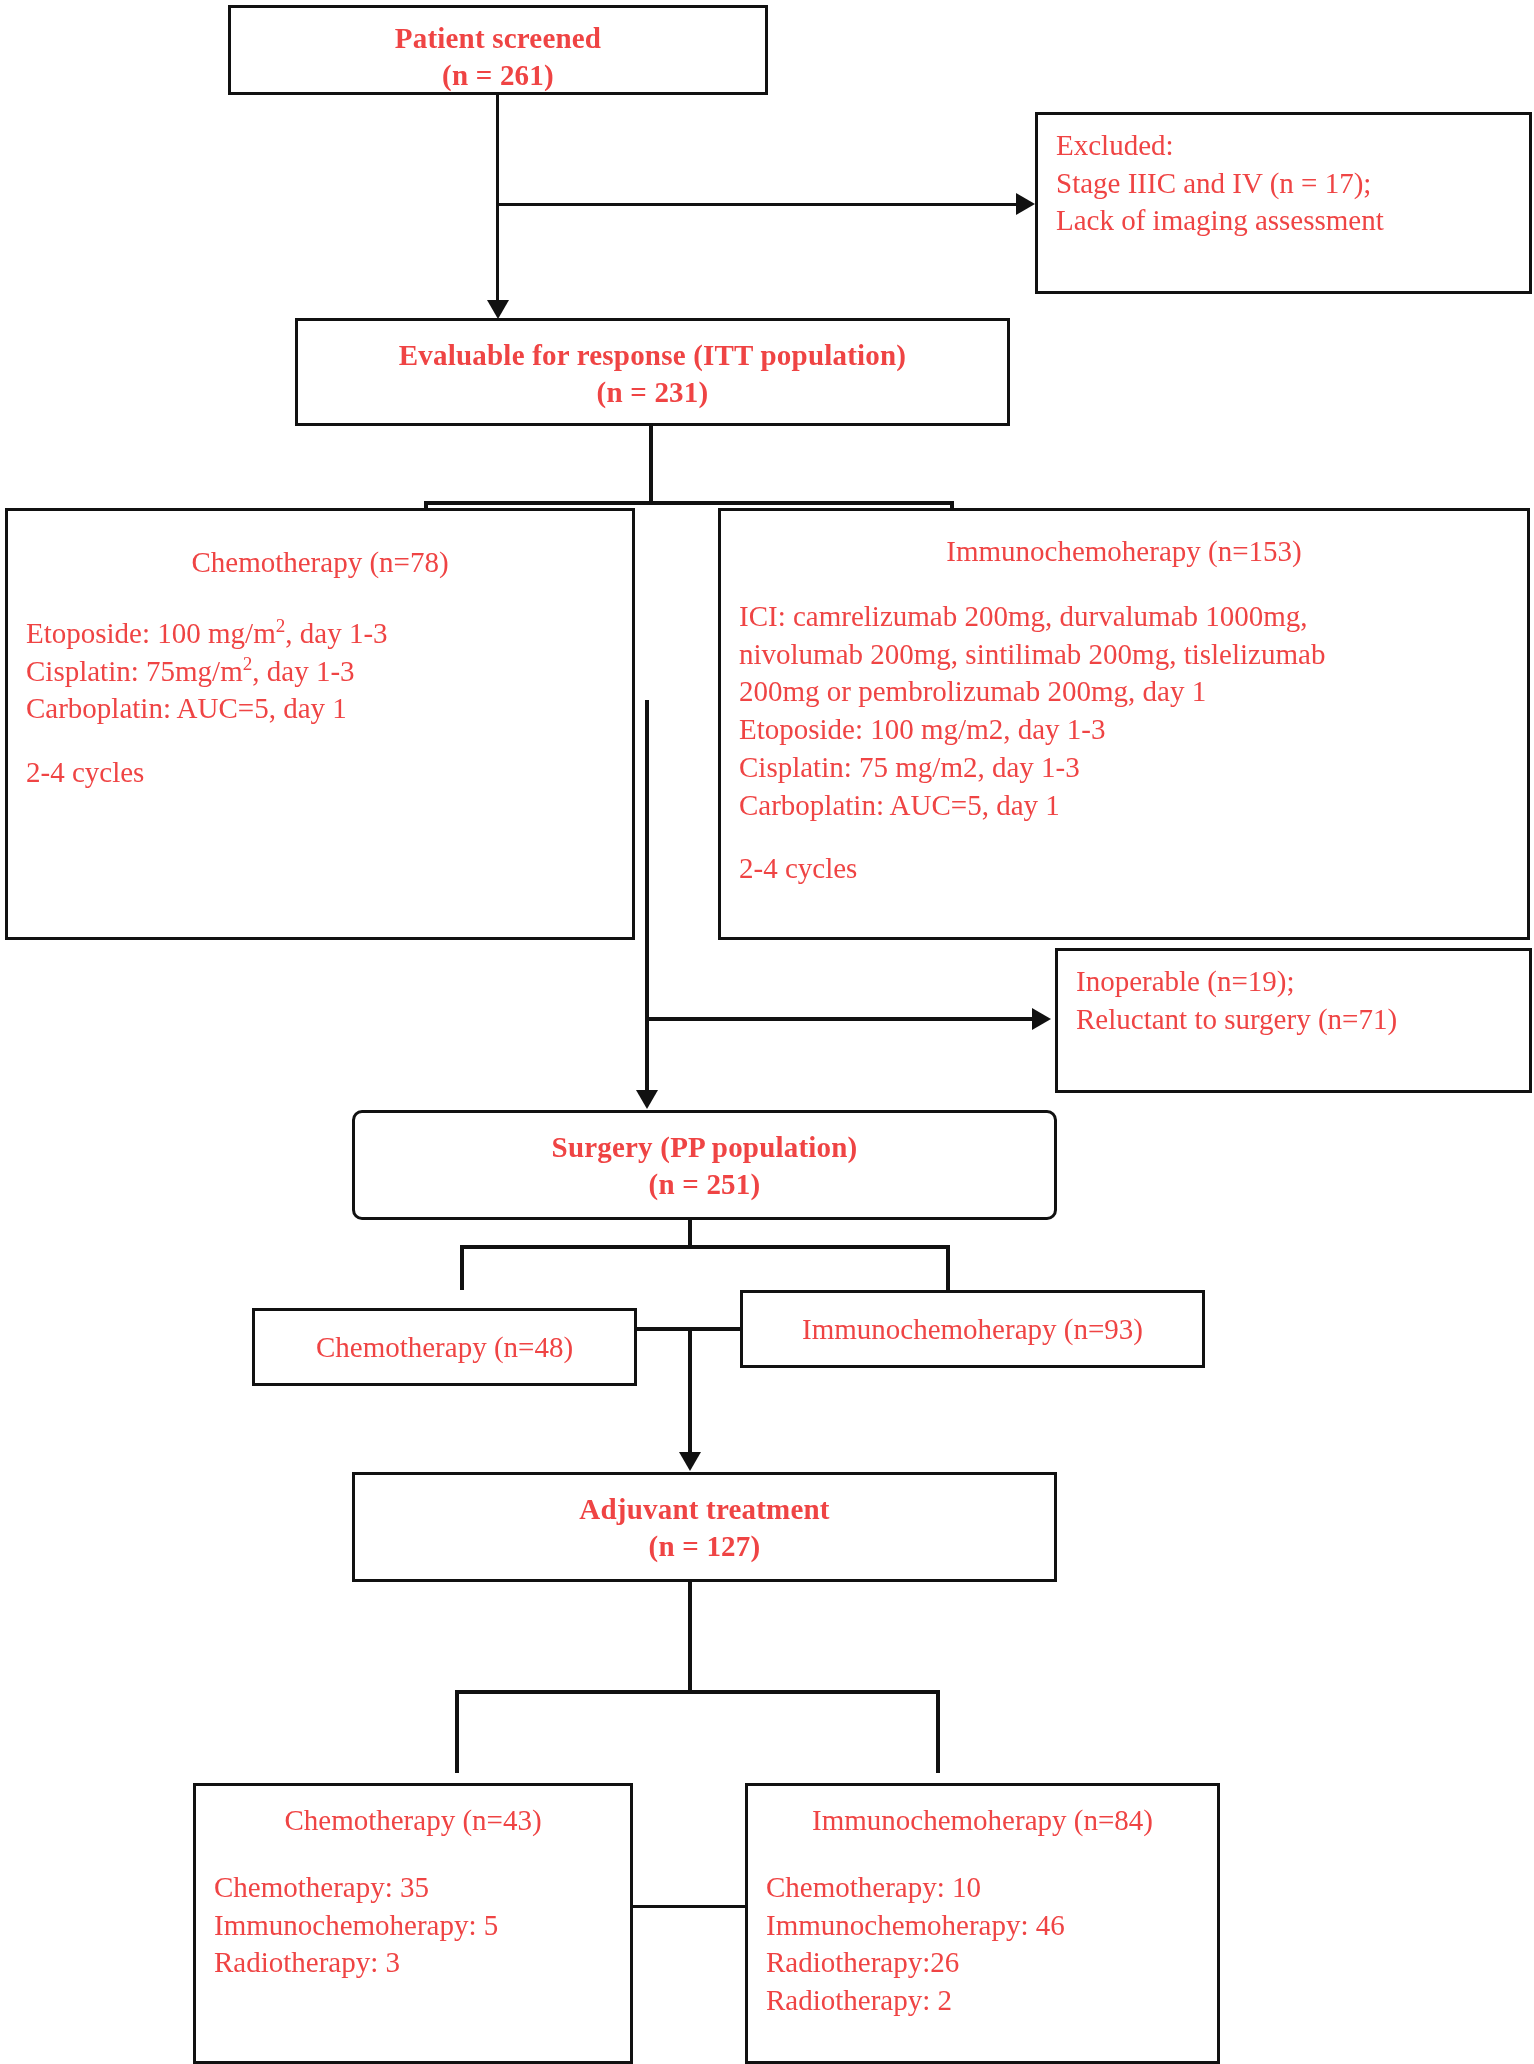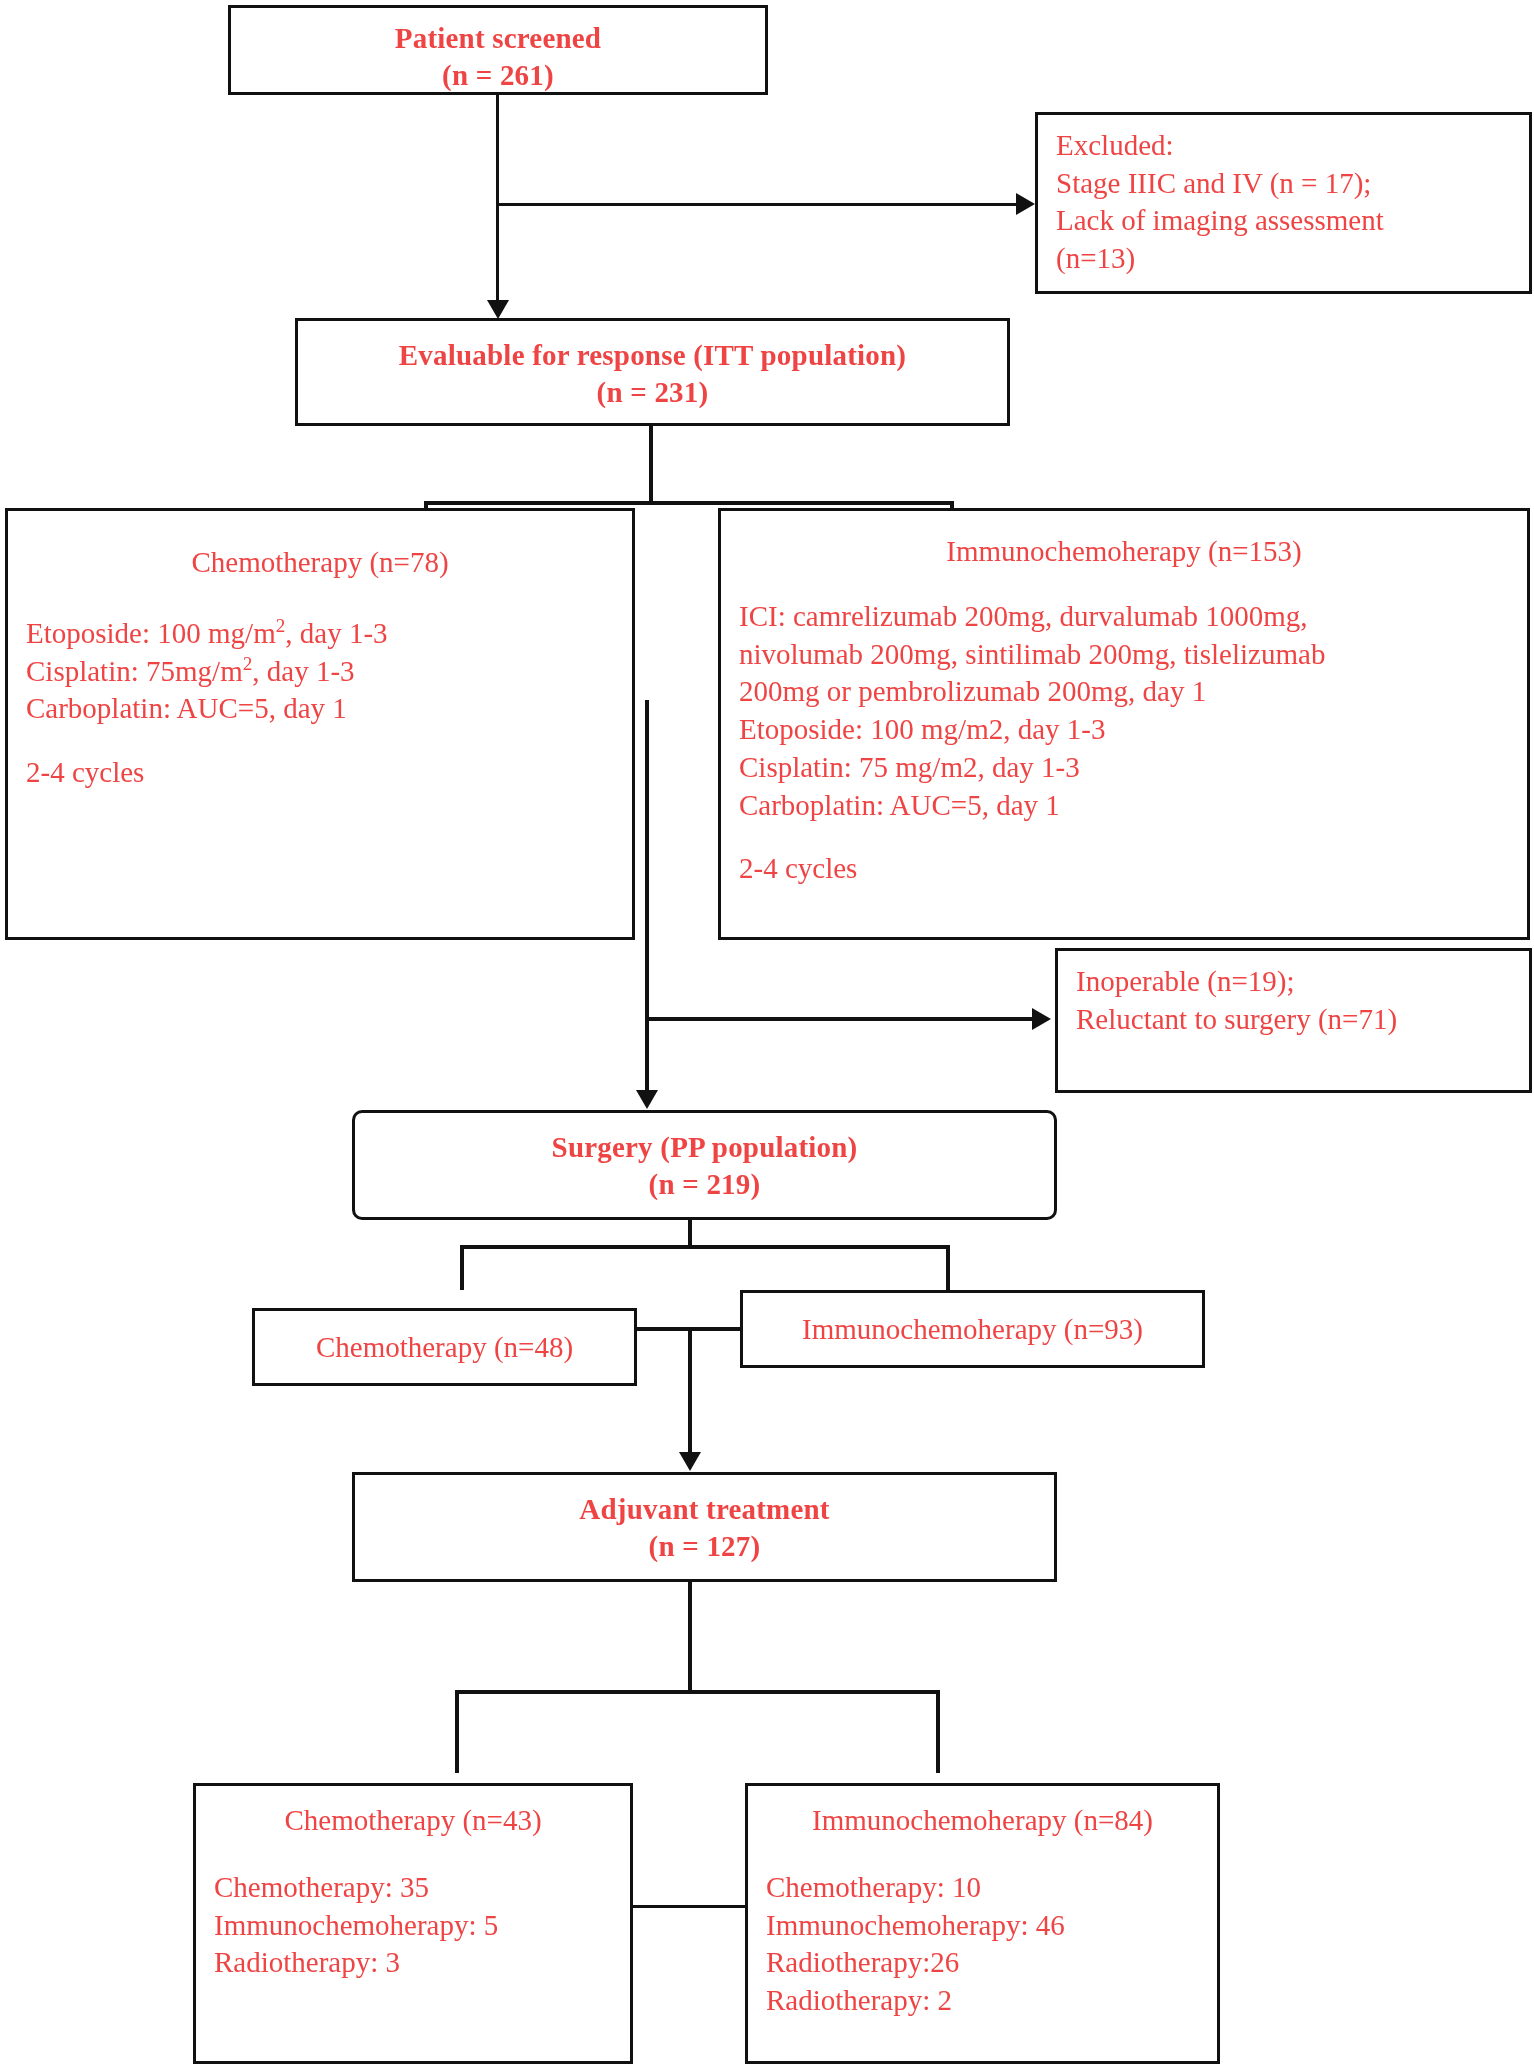--- a/index.html
+++ b/index.html
@@ -80,21 +80,20 @@
   <div class="arrow-down" style="left:487px; top:300px;"></div>
 
   <div class="line hline" style="left:496px; top:203px; width:523px;"></div>
   <div class="arrow-right" style="left:1016px; top:193px;"></div>
 
   <div class="box" style="left:1035px; top:112px; width:497px; height:182px;">
     <div class="pad" style="padding-top:12px;">
       <span class="body">Excluded:</span>
       <span class="body">Stage IIIC and IV (n = 17);</span>
       <span class="body">Lack of imaging assessment</span>
-      <span class="body">(n=13)</span>
     </div>
   </div>
 
   <div class="box" style="left:295px; top:318px; width:715px; height:108px;">
     <div class="pad" style="padding-top:16px;">
       <span class="title bold">Evaluable for response (ITT population)</span>
       <span class="title bold">(n = 231)</span>
     </div>
   </div>
 
@@ -139,21 +138,21 @@
   <div class="box" style="left:1055px; top:948px; width:477px; height:145px;">
     <div class="pad" style="padding-top:12px;">
       <span class="body">Inoperable (n=19);</span>
       <span class="body">Reluctant to surgery (n=71)</span>
     </div>
   </div>
 
   <div class="box" style="left:352px; top:1110px; width:705px; height:110px;border-radius:10px;">
     <div class="pad" style="padding-top:16px;">
       <span class="title bold">Surgery (PP population)</span>
-      <span class="title bold">(n = 219)</span>
+      <span class="title bold">(n = 251)</span>
     </div>
   </div>
 
   <div class="line vline" style="left:688px; top:1220px; width:4px; height:28px;"></div>
   <div class="line hline" style="left:460px; top:1245px; width:490px; height:4px;"></div>
   <div class="line vline" style="left:460px; top:1245px; width:4px; height:45px;"></div>
   <div class="line vline" style="left:946px; top:1245px; width:4px; height:45px;"></div>
 
   <div class="box" style="left:252px; top:1308px; width:385px; height:78px;">
     <div class="pad" style="padding-top:18px;">

